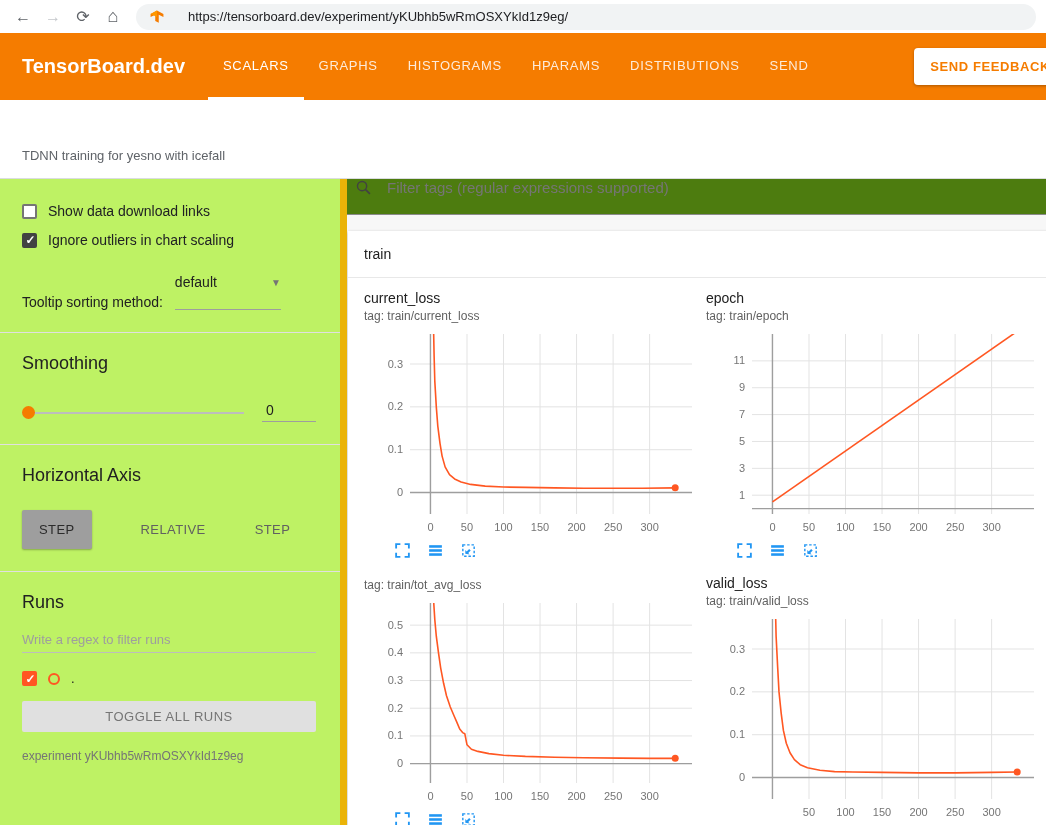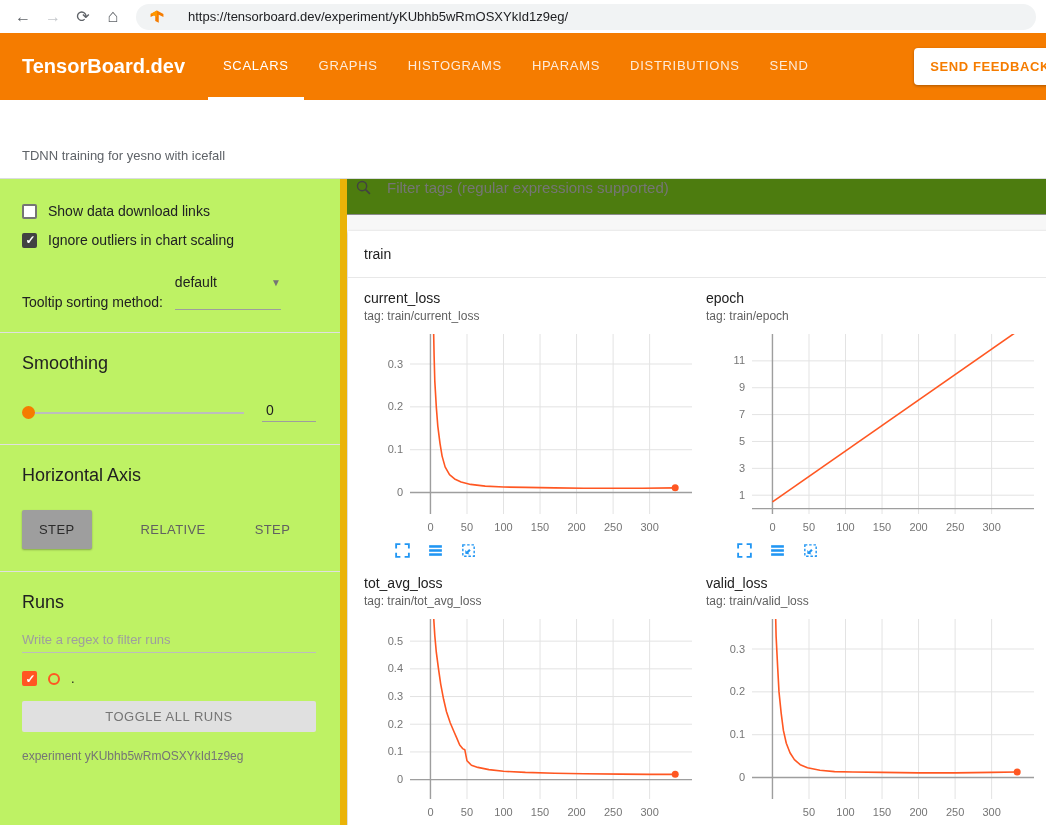--- a/index.html
+++ b/index.html
@@ -302,21 +302,20 @@
               <span class="chart-icon">
                   <svg viewBox="0 0 24 24" width="17" height="17">
                     <rect x="4" y="4" width="16" height="16" fill="none" stroke="#2196f3" stroke-width="2" stroke-dasharray="3.5 2.6"></rect>
                     <path fill="#2196f3" d="M7.5 16.5v-5.2l2 2 3.4-3.4 2.2 2.2-3.4 3.4 2 2z"></path>
                   </svg>
                 </span>
             </div>
           </div>
 
           <div class="chart-cell">
-            <div class="chart-title">tot_avg_loss</div>
             <div class="chart-tag">tag: train/tot_avg_loss</div>
             <svg class="chart-svg" width="340" height="212">
                 <defs>
                   <clipPath id="clip2">
                     <rect x="46" y="6" width="282" height="180"></rect>
                   </clipPath>
                 </defs>
                 <line x1="46" x2="328" y1="166.6153846153846" y2="166.6153846153846" stroke="#e3e3e3" stroke-width="1"></line>
                 <text x="39" y="170.1153846153846" text-anchor="end" fill="#757575" font-size="11">0</text>
                 <line x1="46" x2="328" y1="138.9230769230769" y2="138.9230769230769" stroke="#e3e3e3" stroke-width="1"></line>

